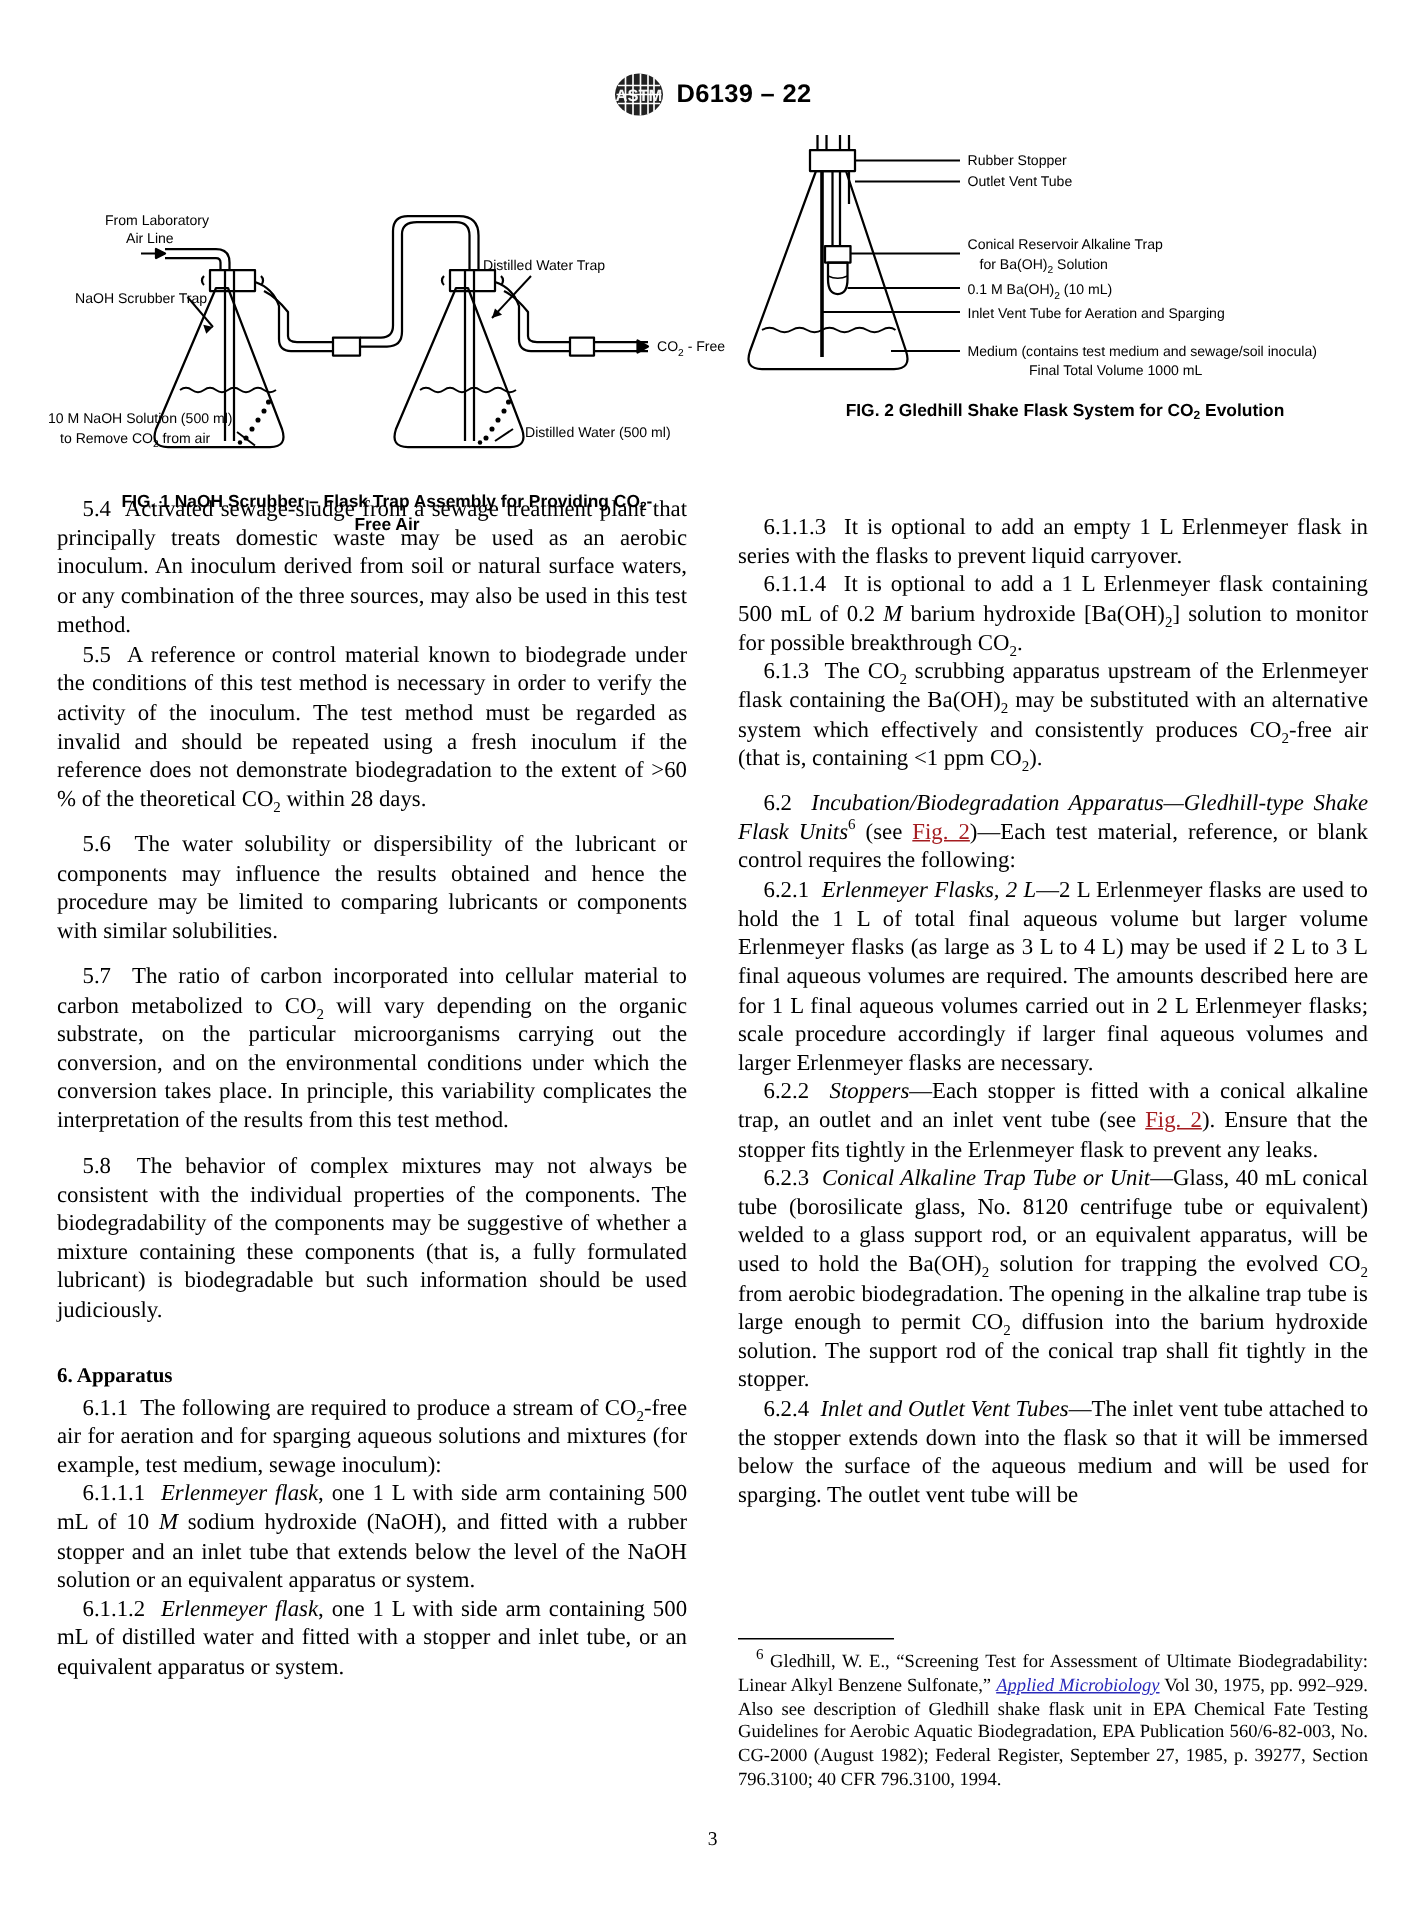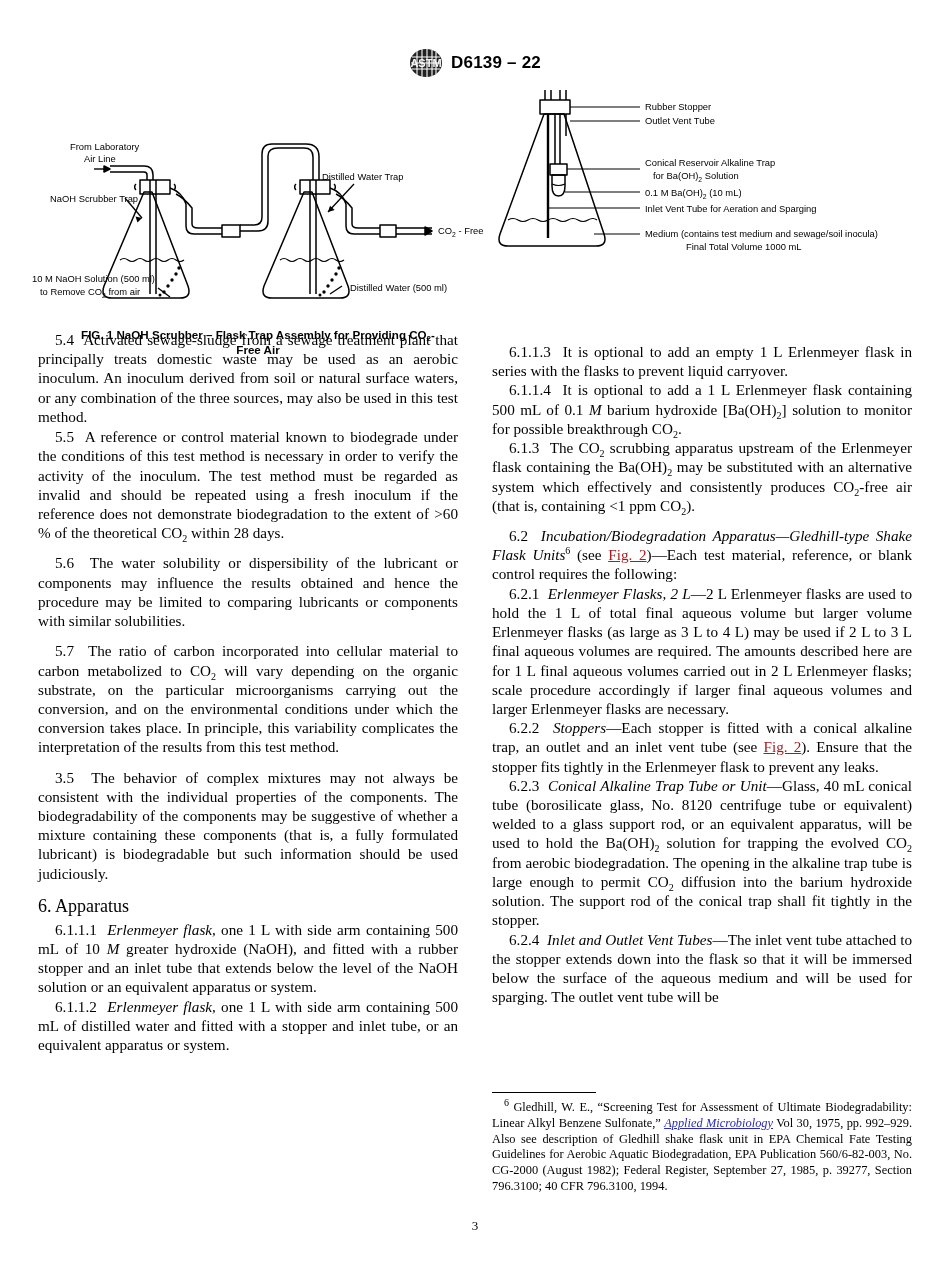--- a/index.html
+++ b/index.html
@@ -94,23 +94,23 @@
     font-size: 12.6px;
     line-height: 1.22;
     text-align: justify;
     text-indent: 17px;
     margin-top: 12px;
     margin-bottom: 11px;
   }
   .note-label { font-variant: small-caps; }
 
   .section-head {
-    font-weight: normal;
-    font-size: 18px;
-    margin-top: 12px;
+    font-weight: bold;
+    font-size: 14px;
+    margin-top: 26px;
     margin-bottom: 2px;
     text-indent: 0;
   }
 
   i, .ital { font-style: italic; }
   .xref { color: #a51c20; }
   sub { font-size: 10px; line-height: 0; }
   sup { font-size: 10px; line-height: 0; vertical-align: super; }
 
   
@@ -294,20 +294,23 @@
       <text class="fig-label" x="163" y="91">
         <tspan>for Ba(OH)</tspan><tspan class="fig-label-sub" dy="3">2</tspan><tspan dy="-3"> Solution</tspan>
       </text>
       <text class="fig-label" x="155" y="108">
         <tspan>0.1 M Ba(OH)</tspan><tspan class="fig-label-sub" dy="3">2</tspan><tspan dy="-3"> (10 mL)</tspan>
       </text>
       <text class="fig-label" x="155" y="124">Inlet Vent Tube for Aeration and Sparging</text>
       <text class="fig-label" x="155" y="149">Medium (contains test medium and sewage/soil inocula)</text>
       <text class="fig-label" x="196" y="162">Final Total Volume 1000 mL</text>
     </svg>
+    <div class="fig-caption" id="figure-2-caption">
+      <span>FIG. 2 Gledhill Shake Flask System for CO</span><sub>2</sub><span> Evolution</span>
+    </div>
   </div>
 </div>
 
 <div class="body-columns">
 
   <div class="column" id="column-left">
 
     <p class="para">
       <span>5.4</span>&nbsp;
       <span>Activated sewage-sludge from a sewage treatment plant that principally treats domestic waste may be used as an aerobic inoculum. An inoculum derived from soil or natural surface waters, or any combination of the three sources, may also be used in this test method.</span>
@@ -323,49 +326,53 @@
       <span>5.6</span>&nbsp;
       <span>The water solubility or dispersibility of the lubricant or components may influence the results obtained and hence the procedure may be limited to comparing lubricants or components with similar solubilities.</span>
     </p>
 
     <p class="para gap-above">
       <span>5.7</span>&nbsp;
       <span>The ratio of carbon incorporated into cellular material to carbon metabolized to CO</span><sub>2</sub><span> will vary depending on the organic substrate, on the particular microorganisms carrying out the conversion, and on the environmental conditions under which the conversion takes place. In principle, this variability complicates the interpretation of the results from this test method.</span>
     </p>
 
     <p class="para gap-above">
-      <span>3.5</span>&nbsp;
+      <span>5.8</span>&nbsp;
       <span>The behavior of complex mixtures may not always be consistent with the individual properties of the components. The biodegradability of the components may be suggestive of whether a mixture containing these components (that is, a fully formulated lubricant) is biodegradable but such information should be used judiciously.</span>
     </p>
 
     <p class="section-head">6.  Apparatus</p>
 
 
+    <p class="para tight">
+      <span>6.1.1</span>&nbsp;
+      <span>The following are required to produce a stream of CO</span><sub>2</sub><span>-free air for aeration and for sparging aqueous solutions and mixtures (for example, test medium, sewage inoculum):</span>
+    </p>
 
     <p class="para tight">
       <span>6.1.1.1</span>&nbsp;
-      <i>Erlenmeyer flask</i><span>, one 1 L with side arm containing 500 mL of 10 </span><i>M</i><span> greater hydroxide (NaOH), and fitted with a rubber stopper and an inlet tube that extends below the level of the NaOH solution or an equivalent apparatus or system.</span>
+      <i>Erlenmeyer flask</i><span>, one 1 L with side arm containing 500 mL of 10 </span><i>M</i><span> sodium hydroxide (NaOH), and fitted with a rubber stopper and an inlet tube that extends below the level of the NaOH solution or an equivalent apparatus or system.</span>
     </p>
 
     <p class="para tight">
       <span>6.1.1.2</span>&nbsp;
       <i>Erlenmeyer flask</i><span>, one 1 L with side arm containing 500 mL of distilled water and fitted with a stopper and inlet tube, or an equivalent apparatus or system.</span>
     </p>
   </div>
 
   <div class="column" id="column-right">
 
     <p class="para">
       <span>6.1.1.3</span>&nbsp;
       <span>It is optional to add an empty 1 L Erlenmeyer flask in series with the flasks to prevent liquid carryover.</span>
     </p>
 
     <p class="para tight">
       <span>6.1.1.4</span>&nbsp;
-      <span>It is optional to add a 1 L Erlenmeyer flask containing 500 mL of 0.1 </span><i>M</i><span> barium hydroxide [Ba(OH)</span><sub>2</sub><span>] solution to monitor for possible breakthrough CO</span><sub>2</sub><span>.</span>
+      <span>It is optional to add a 1 L Erlenmeyer flask containing 500 mL of 0.2 </span><i>M</i><span> barium hydroxide [Ba(OH)</span><sub>2</sub><span>] solution to monitor for possible breakthrough CO</span><sub>2</sub><span>.</span>
     </p>
 
 
     <p class="para tight">
       <span>6.1.3</span>&nbsp;
       <span>The CO</span><sub>2</sub><span> scrubbing apparatus upstream of the Erlenmeyer flask containing the Ba(OH)</span><sub>2</sub><span> may be substituted with an alternative system which effectively and consistently produces CO</span><sub>2</sub><span>-free air (that is, containing &lt;1 ppm CO</span><sub>2</sub><span>).</span>
     </p>
 
     <p class="para gap-above">
       <span>6.2</span>&nbsp;

